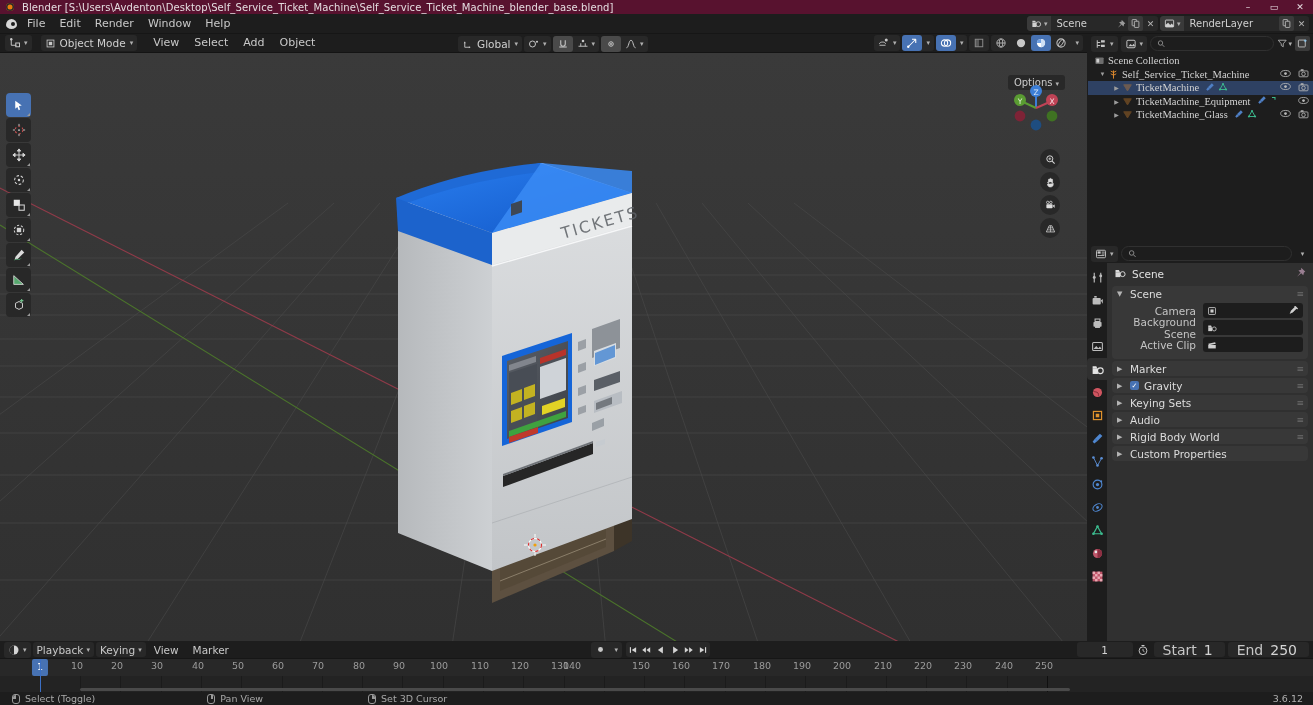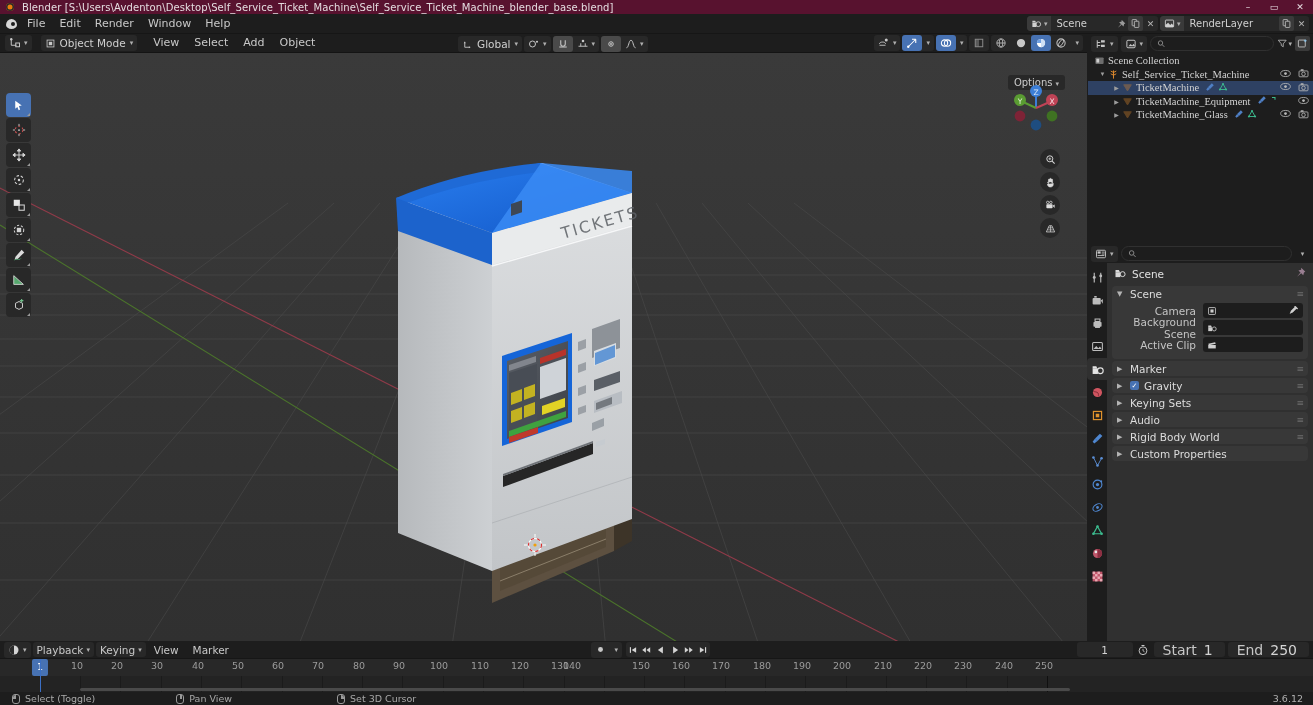--- a/index.html
+++ b/index.html
@@ -1352,21 +1352,21 @@
       <div class="phline" style="left:40px"></div>
       <div class="hscroll"></div>
     </div>
   </div>
 
   <div class="statusbar">
     <div class="sb-item">
       <span class="mouse-ico l"></span>
       <span>Select (Toggle)</span>
     </div>
-    <div class="sb-item" style="margin-left:81px">
+    <div class="sb-item" style="margin-left:112px">
       <span class="mouse-ico m"></span>
       <span>Pan View</span>
     </div>
     <div class="sb-item" style="margin-left:105px">
       <span class="mouse-ico r"></span>
       <span>Set 3D Cursor</span>
     </div>
     <div class="sb-right">3.6.12</div>
   </div>
 

